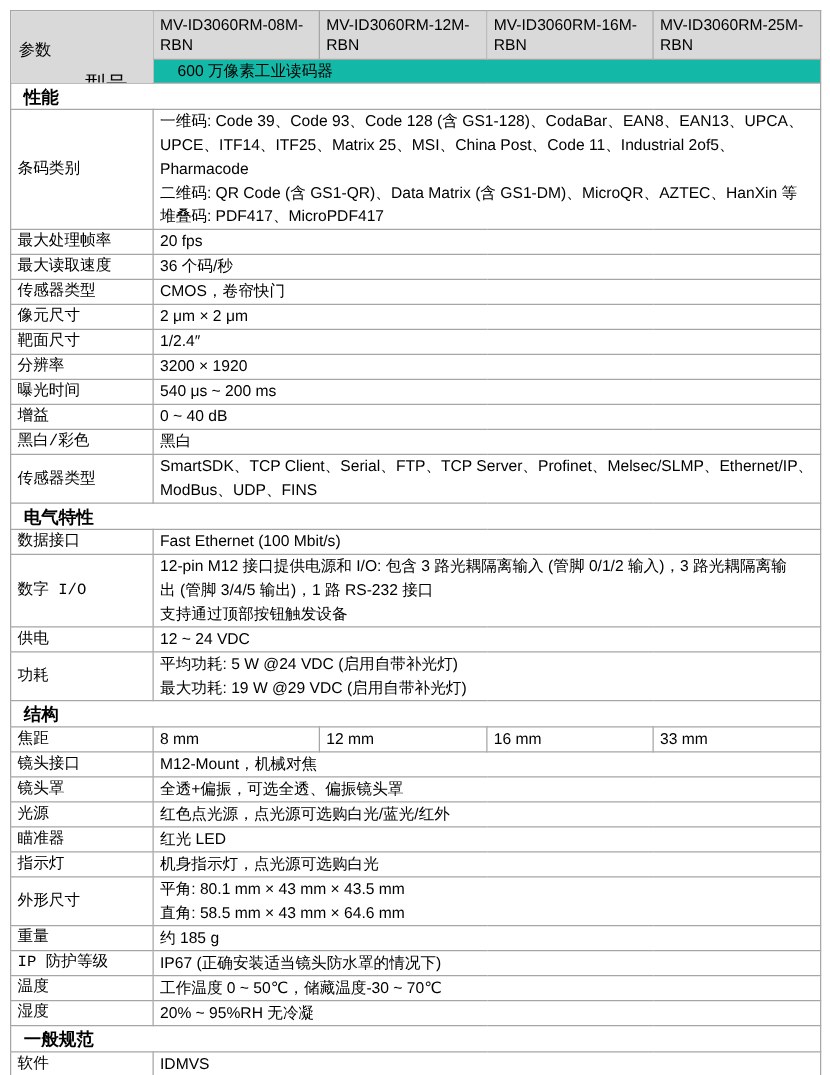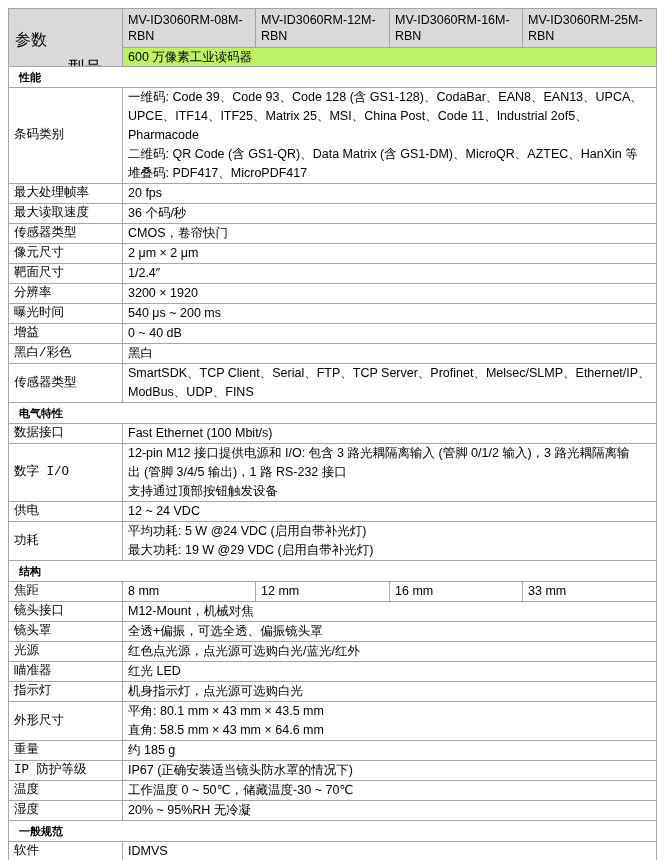--- a/index.html
+++ b/index.html
@@ -29,23 +29,23 @@
     vertical-align: middle;
     overflow: hidden;
   }
   tr.head td {
     background: #d9d9d9;
     line-height: 16px;
     padding: 3px 5px;
     vertical-align: top;
   }
   tr.subtitle-row td {
-    background: #bef264;
+    background: #14b8a6;
     line-height: 16px;
-    padding: 1px 5px;
+    padding: 1px 19px;
     margin-left: 16px;
   }
   td.corner {
     position: relative;
     padding: 0;
     background-color: #d9d9d9;
     background-image: linear-gradient(to bottom right,
       rgba(0,0,0,0) calc(50% - 0.7px),
       #a6a6a6 calc(50% - 0.7px),
       #a6a6a6 calc(50% + 0.7px),
@@ -55,25 +55,25 @@
     position: absolute;
     top: 3px;
     right: 20px;
     font-size: 17px;
     margin-top: 48px;
   }
   td.corner .corner-bottom {
     position: absolute;
     top: 23px;
     left: 6px;
-    font-size: 16px;
+    font-size: 13px;
   }
   tr.section td {
     font-weight: 700;
-    font-size: 11px;
+    font-size: 14px;
     line-height: 20px;
     background: #ffffff;
     padding-left: 10px;
   }
   td.label {
     background: #ffffff;
     font-family: Liberation Mono, monospace;
   }
   td.val {
     white-space: pre-line;

